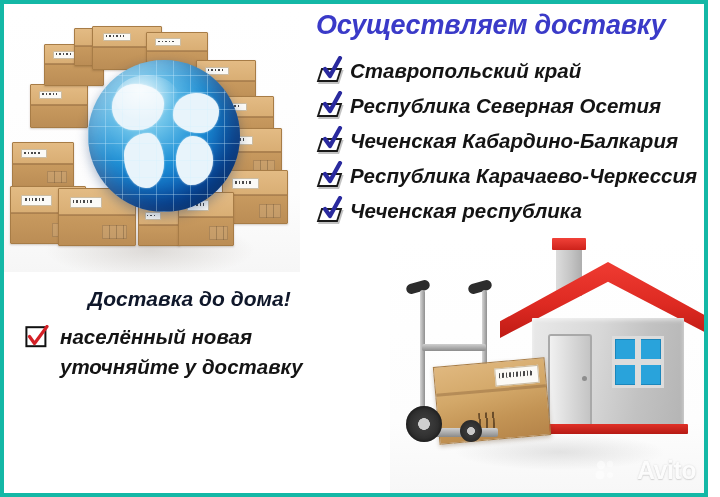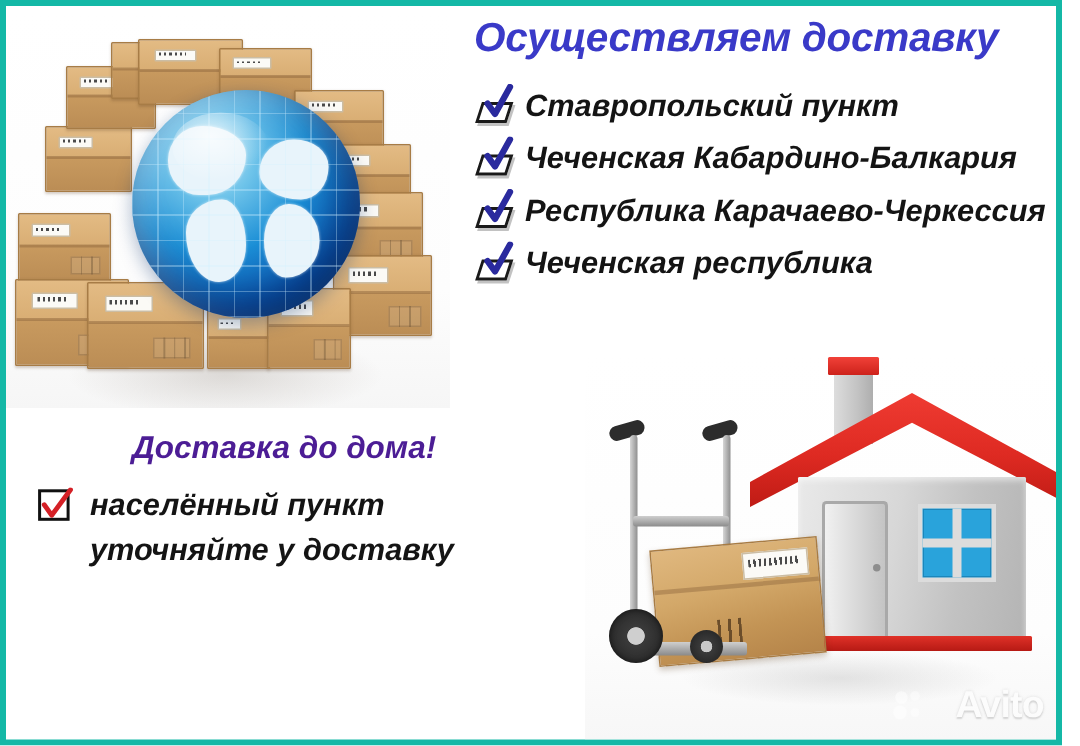--- a/index.html
+++ b/index.html
@@ -123,21 +123,21 @@
   }
   .tick-box .tick{
     position:absolute; left:5px; top:-2px;
     width:22px; height:24px;
   }
 
   
   .sub-headline{
     position:absolute; left:84px; top:283px;
     font-size:21px; font-weight:700; font-style:italic;
-    color:#4c1d95; white-space:nowrap;
+    color:#0f172a; white-space:nowrap;
   }
   .promise-list{
     position:absolute; left:18px; top:318px;
     width:368px;
   }
   .promise{
     position:relative;
     padding-left:38px;
     margin-bottom:4px;
   }
@@ -367,23 +367,32 @@
 
   <div class="region-list">
 
     <div class="region-row">
       <span class="tick-box">
         <span class="plate"></span>
         <svg class="tick" viewBox="0 0 22 24">
           <path d="M4 13 L9 20 L19 2" fill="none" stroke="#2A2A9E" stroke-width="4.2" stroke-linecap="round" stroke-linejoin="round"></path>
         </svg>
       </span>
-      <span class="txt">Ставропольский пункт</span>
-    </div>
-
+      <span class="txt">Ставропольский край</span>
+    </div>
+
+    <div class="region-row">
+      <span class="tick-box">
+        <span class="plate"></span>
+        <svg class="tick" viewBox="0 0 22 24">
+          <path d="M4 13 L9 20 L19 2" fill="none" stroke="#2A2A9E" stroke-width="4.2" stroke-linecap="round" stroke-linejoin="round"></path>
+        </svg>
+      </span>
+      <span class="txt">Республика Северная Осетия</span>
+    </div>
 
     <div class="region-row">
       <span class="tick-box">
         <span class="plate"></span>
         <svg class="tick" viewBox="0 0 22 24">
           <path d="M4 13 L9 20 L19 2" fill="none" stroke="#2A2A9E" stroke-width="4.2" stroke-linecap="round" stroke-linejoin="round"></path>
         </svg>
       </span>
       <span class="txt">Чеченская Кабардино-Балкария</span>
     </div>
@@ -442,21 +451,21 @@
   <div class="sub-headline">Доставка до дома!</div>
 
   <div class="promise-list">
 
 
     <div class="promise">
       <svg class="cbox" viewBox="0 0 24 23">
         <rect x="1.4" y="2.2" width="19" height="19" fill="#ffffff" stroke="#111111" stroke-width="2"></rect>
         <path d="M4.5 11.5 L9.5 18.5 L22 1.5" fill="none" stroke="#D42026" stroke-width="3.2" stroke-linecap="round" stroke-linejoin="round"></path>
       </svg>
-      <div class="line">населённый пункт</div>
+      <div class="line">населённый новая</div>
       <div class="line">уточняйте у доставку</div>
     </div>
 
   </div>
 
   <div class="watermark">
     <svg width="22" height="22" viewBox="0 0 22 22">
       <circle cx="6" cy="5" r="4.2" fill="#ffffff" opacity=".85"></circle>
       <circle cx="15" cy="4" r="3.2" fill="#ffffff" opacity=".75"></circle>
       <circle cx="5" cy="15" r="4.6" fill="#ffffff" opacity=".85"></circle>

